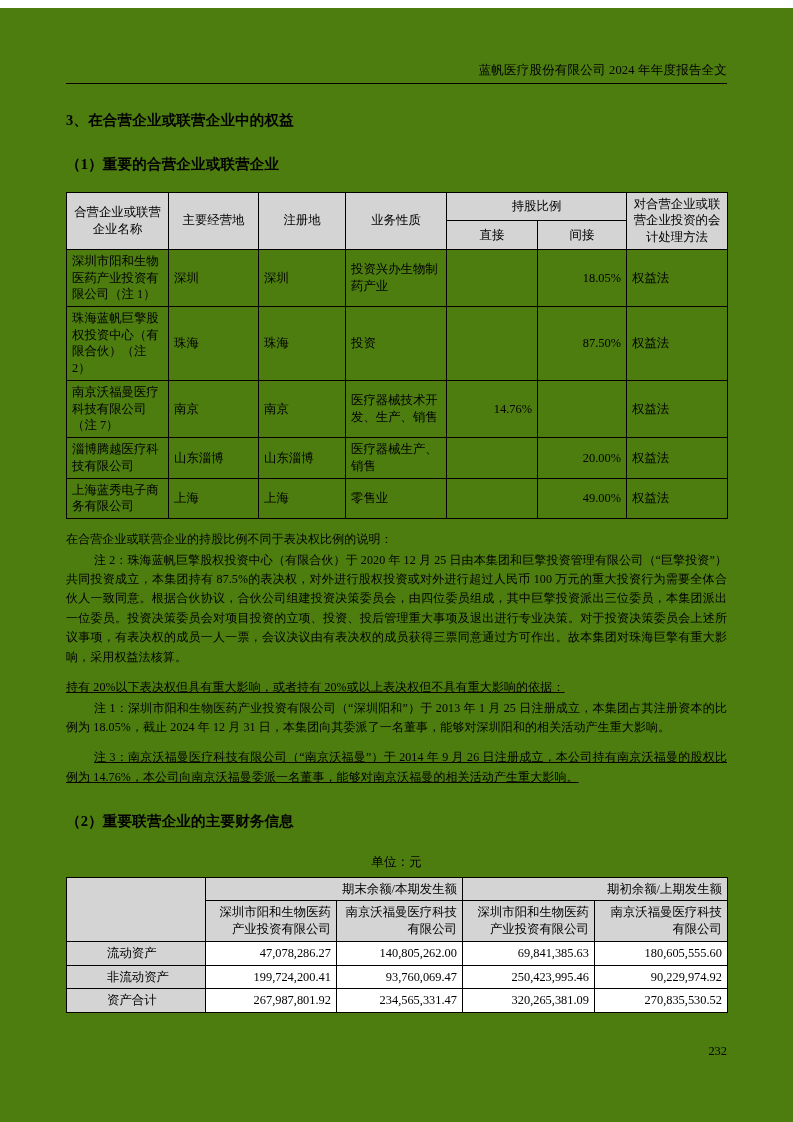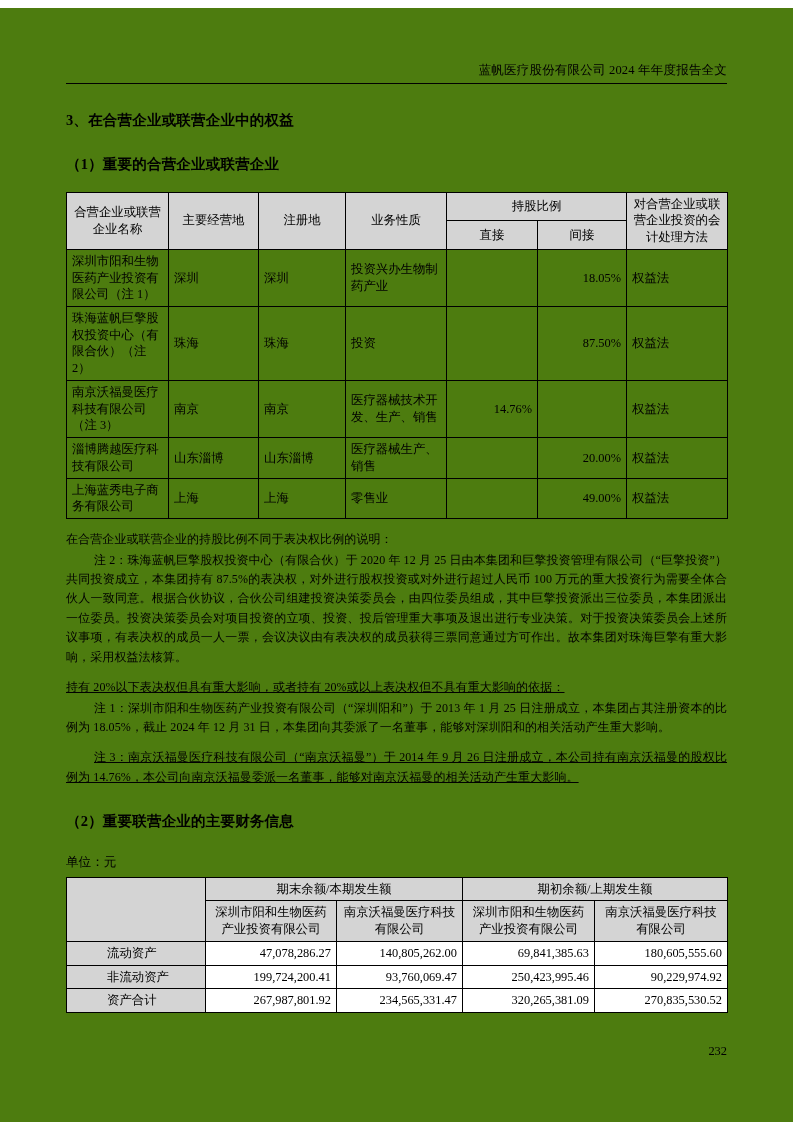--- a/index.html
+++ b/index.html
@@ -97,33 +97,33 @@
   p.lead {
     margin-top: 11px;
   }
   p.indent {
     text-indent: 28px;
     margin-top: 1px;
   }
   p.gap-top { margin-top: 11px; text-decoration: underline; }
 
   .unit-line {
-    text-align: left;
+    text-align: center;
     font-size: 12.6px;
     margin-top: 22px;
   }
 
   
   .t2 { margin-top: 6px; }
   .t2 td {
     height: 16px;
   }
   .t2 .hdr {
     background: #d4d4d4;
-    text-align: center;
+    text-align: right;
   }
   .t2 .rowlabel {
     background: #d4d4d4;
     text-align: left;
     padding-left: 40px;
   }
   .t2 .val {
     text-align: right;
     background: #ffffff;
   }
@@ -190,21 +190,21 @@
         <tr>
           <td class="cell-left">珠海蓝帆巨擎股权投资中心（有限合伙）（注 2）</td>
           <td class="cell-left">珠海</td>
           <td class="cell-left">珠海</td>
           <td class="cell-left">投资</td>
           <td class="cell-right"></td>
           <td class="cell-right">87.50%</td>
           <td class="cell-left">权益法</td>
         </tr>
         <tr>
-          <td class="cell-left">南京沃福曼医疗科技有限公司（注 3）</td>
+          <td class="cell-left">南京沃福曼医疗科技有限公司（注 7）</td>
           <td class="cell-left">南京</td>
           <td class="cell-left">南京</td>
           <td class="cell-left">医疗器械技术开发、生产、销售</td>
           <td class="cell-right">14.76%</td>
           <td class="cell-right"></td>
           <td class="cell-left">权益法</td>
         </tr>
         <tr>
           <td class="cell-left">淄博腾越医疗科技有限公司</td>
           <td class="cell-left">山东淄博</td>

